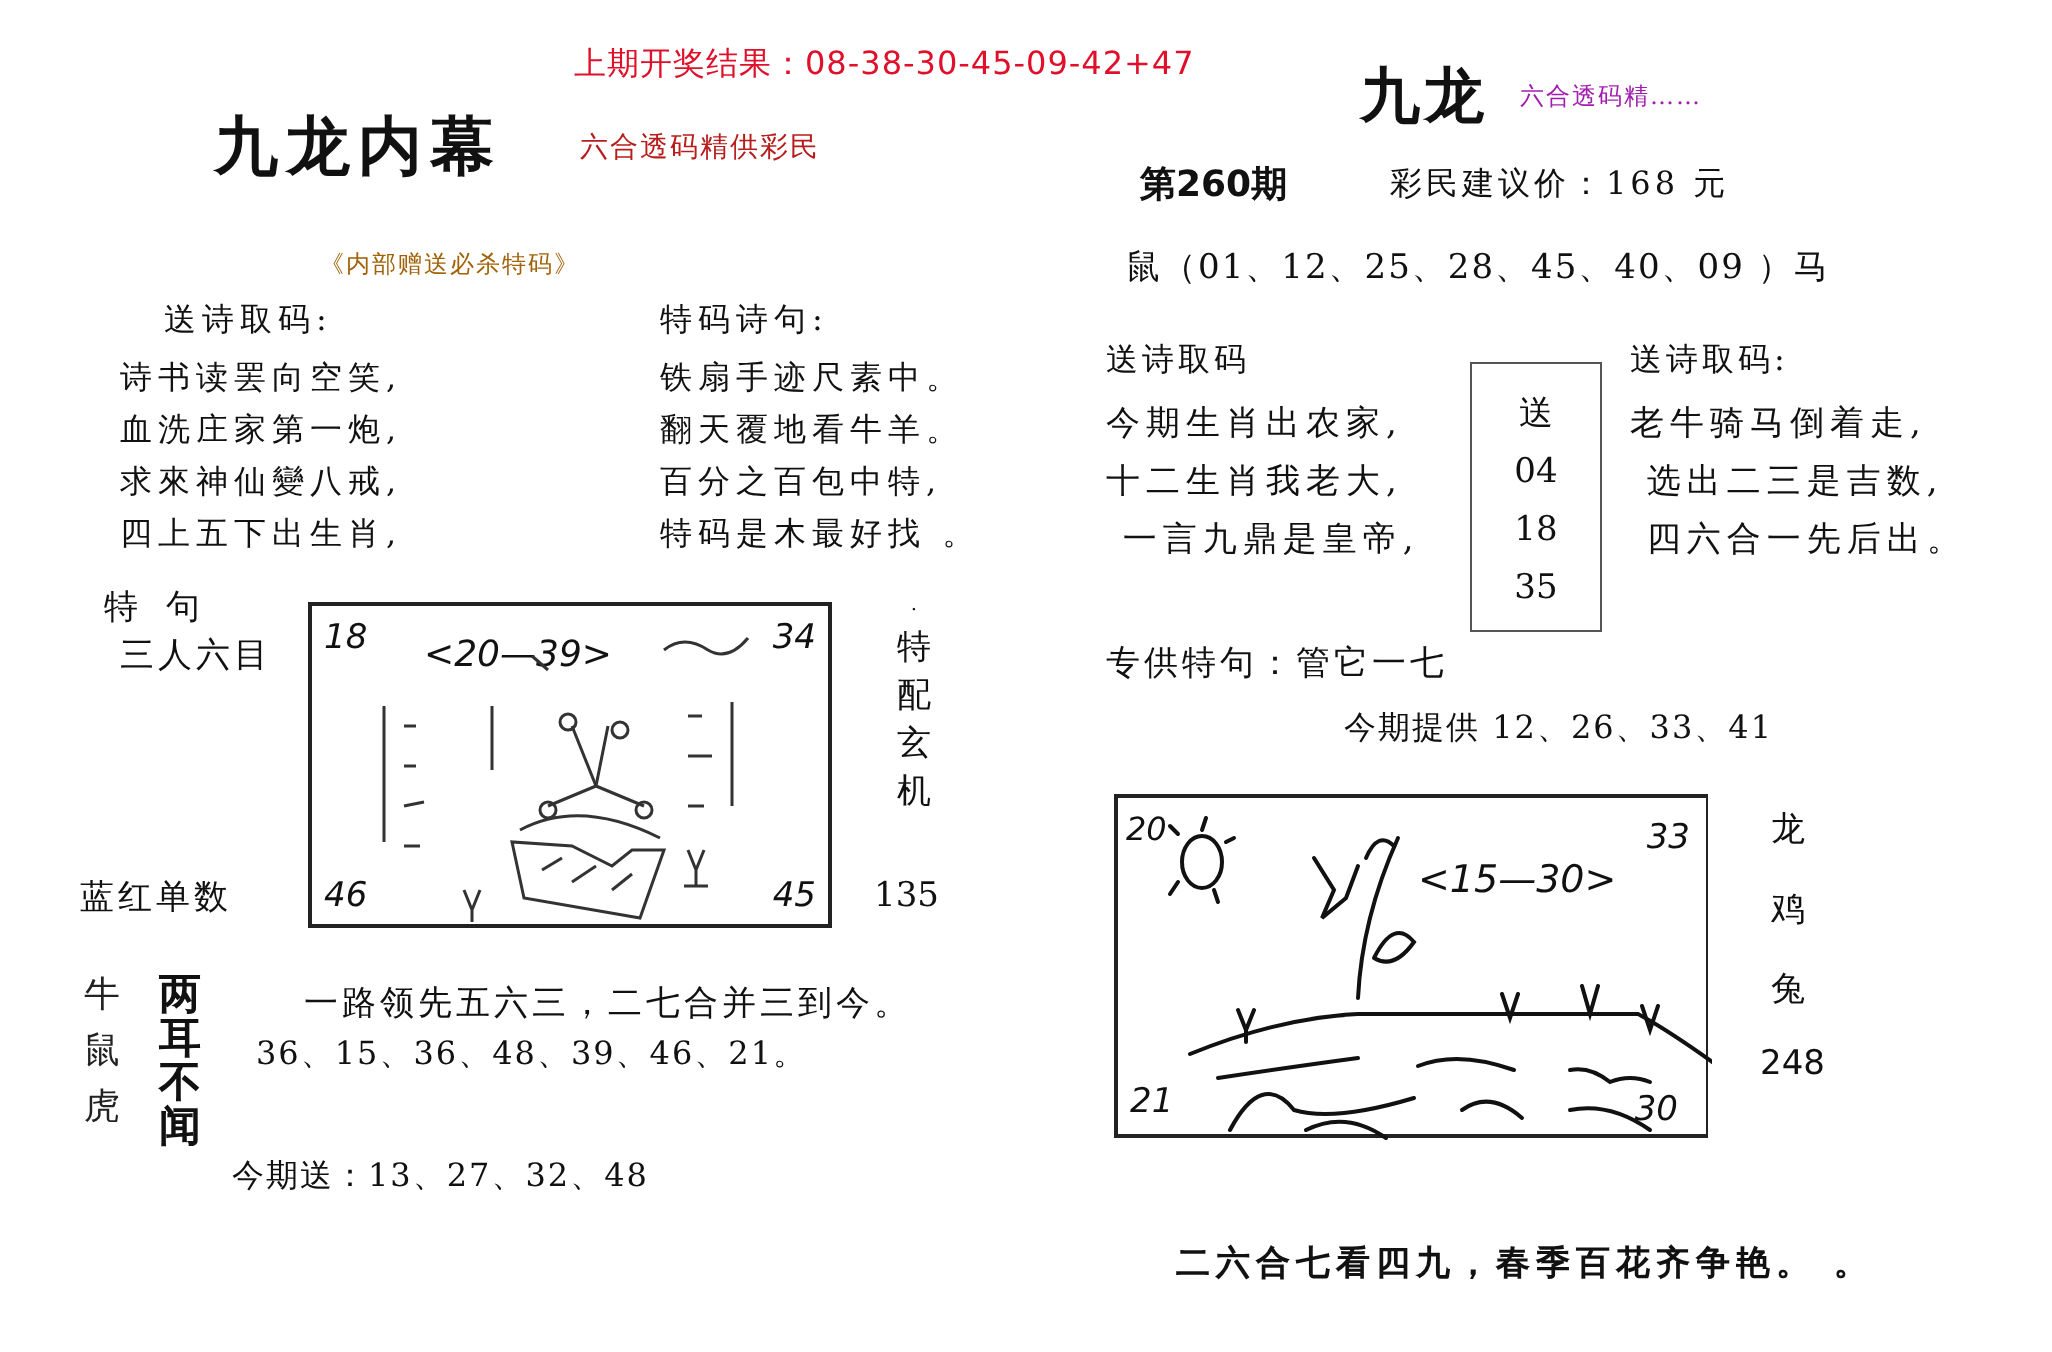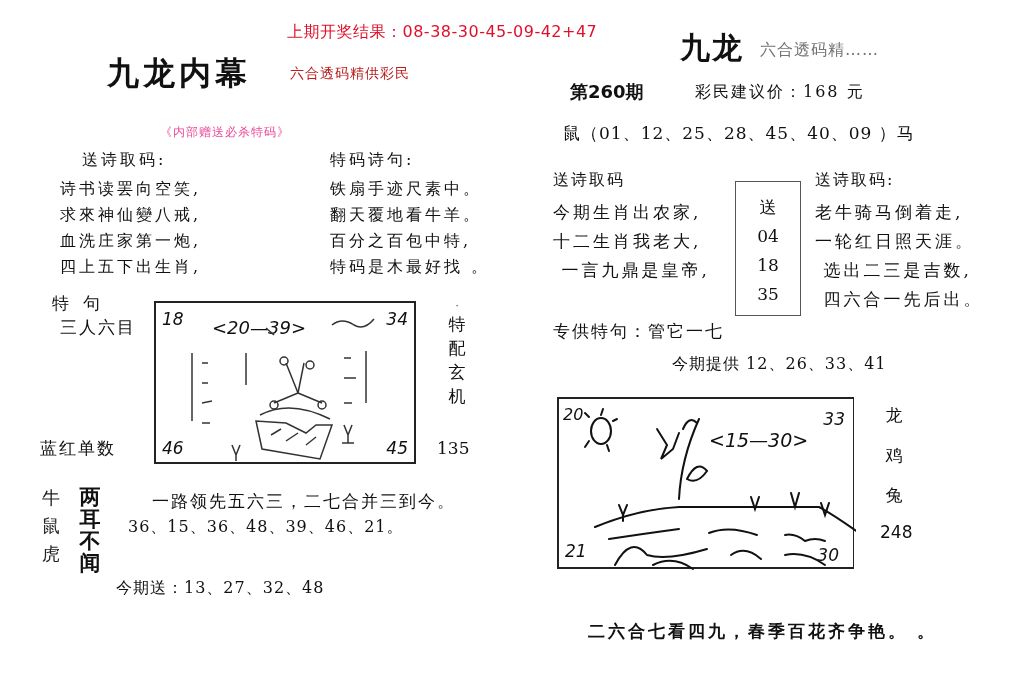--- a/index.html
+++ b/index.html
@@ -5,21 +5,21 @@
   * { box-sizing: border-box; margin: 0; padding: 0; }
   html, body { width: 1026px; height: 676px; background: #ffffff; overflow: hidden; }
   body { position: relative; font-family: "DejaVu Serif", "Liberation Serif", serif; color: #111111; }
   .abs { position: absolute; white-space: nowrap; }
 
   #result-banner { left: 287px; top: 22px; font-size: 16px; color: #e0102a; font-family: "DejaVu Sans", "Liberation Sans", sans-serif; letter-spacing: 0.5px; }
 
   
   #left-title { left: 107px; top: 52px; font-size: 32px; font-weight: bold; letter-spacing: 4px; font-family: "DejaVu Serif", serif; }
   #left-subtitle { left: 290px; top: 65px; font-size: 14px; color: #b91c1c; letter-spacing: 1px; }
-  #left-quote { left: 160px; top: 124px; font-size: 12px; color: #ec4899; letter-spacing: 1px; }
+  #left-quote { left: 160px; top: 124px; font-size: 12px; color: #a16207; letter-spacing: 1px; }
 
   .poem { font-size: 16px; line-height: 26px; letter-spacing: 3px; }
   #left-poem-a-head { left: 82px; top: 150px; font-size: 16px; letter-spacing: 3px; }
   #left-poem-a { left: 60px; top: 176px; }
   #left-poem-b-head { left: 330px; top: 150px; font-size: 16px; letter-spacing: 3px; }
   #left-poem-b { left: 330px; top: 176px; }
 
   #special-label { left: 52px; top: 292px; font-size: 17px; letter-spacing: 14px; }
   #special-value { left: 60px; top: 316px; font-size: 17px; letter-spacing: 2px; }
   #color-odd { left: 40px; top: 437px; font-size: 17px; letter-spacing: 2px; }
@@ -31,21 +31,21 @@
   #left-vert-num { left: 437px; top: 438px; font-size: 17px; }
 
   #zodiac-col { left: 38px; top: 484px; width: 26px; font-size: 18px; line-height: 28px; text-align: center; color: #222; }
   #riddle-col { left: 76px; top: 486px; width: 28px; font-size: 21px; line-height: 22px; text-align: center; font-weight: bold; font-family: "DejaVu Sans", sans-serif; }
   #left-poem-line { left: 152px; top: 490px; font-size: 17px; letter-spacing: 2px; }
   #left-nums { left: 128px; top: 517px; font-size: 16px; letter-spacing: 1px; }
   #left-today { left: 116px; top: 578px; font-size: 16px; letter-spacing: 1px; }
 
   
   #right-title { left: 680px; top: 28px; font-size: 30px; font-weight: bold; letter-spacing: 2px; }
-  #right-subtitle { left: 760px; top: 40px; font-size: 16px; color: #737373; letter-spacing: 1px; }
+  #right-subtitle { left: 760px; top: 40px; font-size: 12px; color: #a21caf; letter-spacing: 1px; }
   #issue { left: 570px; top: 80px; font-size: 18px; font-weight: bold; font-family: "DejaVu Sans", sans-serif; }
   #price { left: 695px; top: 82px; font-size: 16px; letter-spacing: 2px; }
   #zodiac-nums { left: 563px; top: 122px; font-size: 17px; letter-spacing: 1px; }
 
   #right-poem-a-head { left: 553px; top: 170px; font-size: 16px; letter-spacing: 2px; }
   #right-poem-a { left: 553px; top: 198px; font-size: 17px; line-height: 29px; letter-spacing: 3px; }
   #send-box { left: 735px; top: 181px; width: 66px; height: 135px; border: 1.5px solid #555; text-align: center; font-size: 17px; line-height: 29px; padding-top: 11px; }
   #right-poem-b-head { left: 815px; top: 170px; font-size: 16px; letter-spacing: 2px; }
   #right-poem-b { left: 815px; top: 198px; font-size: 17px; line-height: 29px; letter-spacing: 3px; }
   #special-phrase { left: 553px; top: 320px; font-size: 17px; letter-spacing: 2px; }
@@ -65,22 +65,22 @@
   <span>上期开奖结果：</span><span>08-38-30-45-09-42+47</span>
 </div>
 
 <div class="abs" id="left-title">九龙内幕</div>
 <div class="abs" id="left-subtitle">六合透码精供彩民</div>
 <div class="abs" id="left-quote">《内部赠送必杀特码》</div>
 
 <div class="abs" id="left-poem-a-head">送诗取码:</div>
 <div class="abs poem" id="left-poem-a">
   <div>诗书读罢向空笑,</div>
+  <div>血洗庄家第一炮,</div>
   <div>求來神仙變八戒,</div>
-  <div>血洗庄家第一炮,</div>
   <div>四上五下出生肖,</div>
 </div>
 
 <div class="abs" id="left-poem-b-head">特码诗句:</div>
 <div class="abs poem" id="left-poem-b">
   <div>铁扇手迹尺素中。</div>
   <div>翻天覆地看牛羊。</div>
   <div>百分之百包中特,</div>
   <div>特码是木最好找 。</div>
 </div>
@@ -165,21 +165,20 @@
 <div class="abs" id="send-box">
   <div>送</div>
   <div>04</div>
   <div>18</div>
   <div>35</div>
 </div>
 
 <div class="abs" id="right-poem-b-head">送诗取码:</div>
 <div class="abs" id="right-poem-b">
   <div>老牛骑马倒着走,</div>
-  <div>一轮红日照天涯。</div>
   <div style="white-space:pre;"> 选出二三是吉数,</div>
   <div style="white-space:pre;"> 四六合一先后出。</div>
 </div>
 
 <div class="abs" id="special-phrase">专供特句：管它一七</div>
 <div class="abs" id="right-provide">今期提供 12、26、33、41</div>
 
 <div class="abs" id="right-sketch">
   <span class="corner" style="left:4px;top:6px;font-size:16px;">20</span>
   <span class="corner" style="right:8px;top:10px;">33</span>

